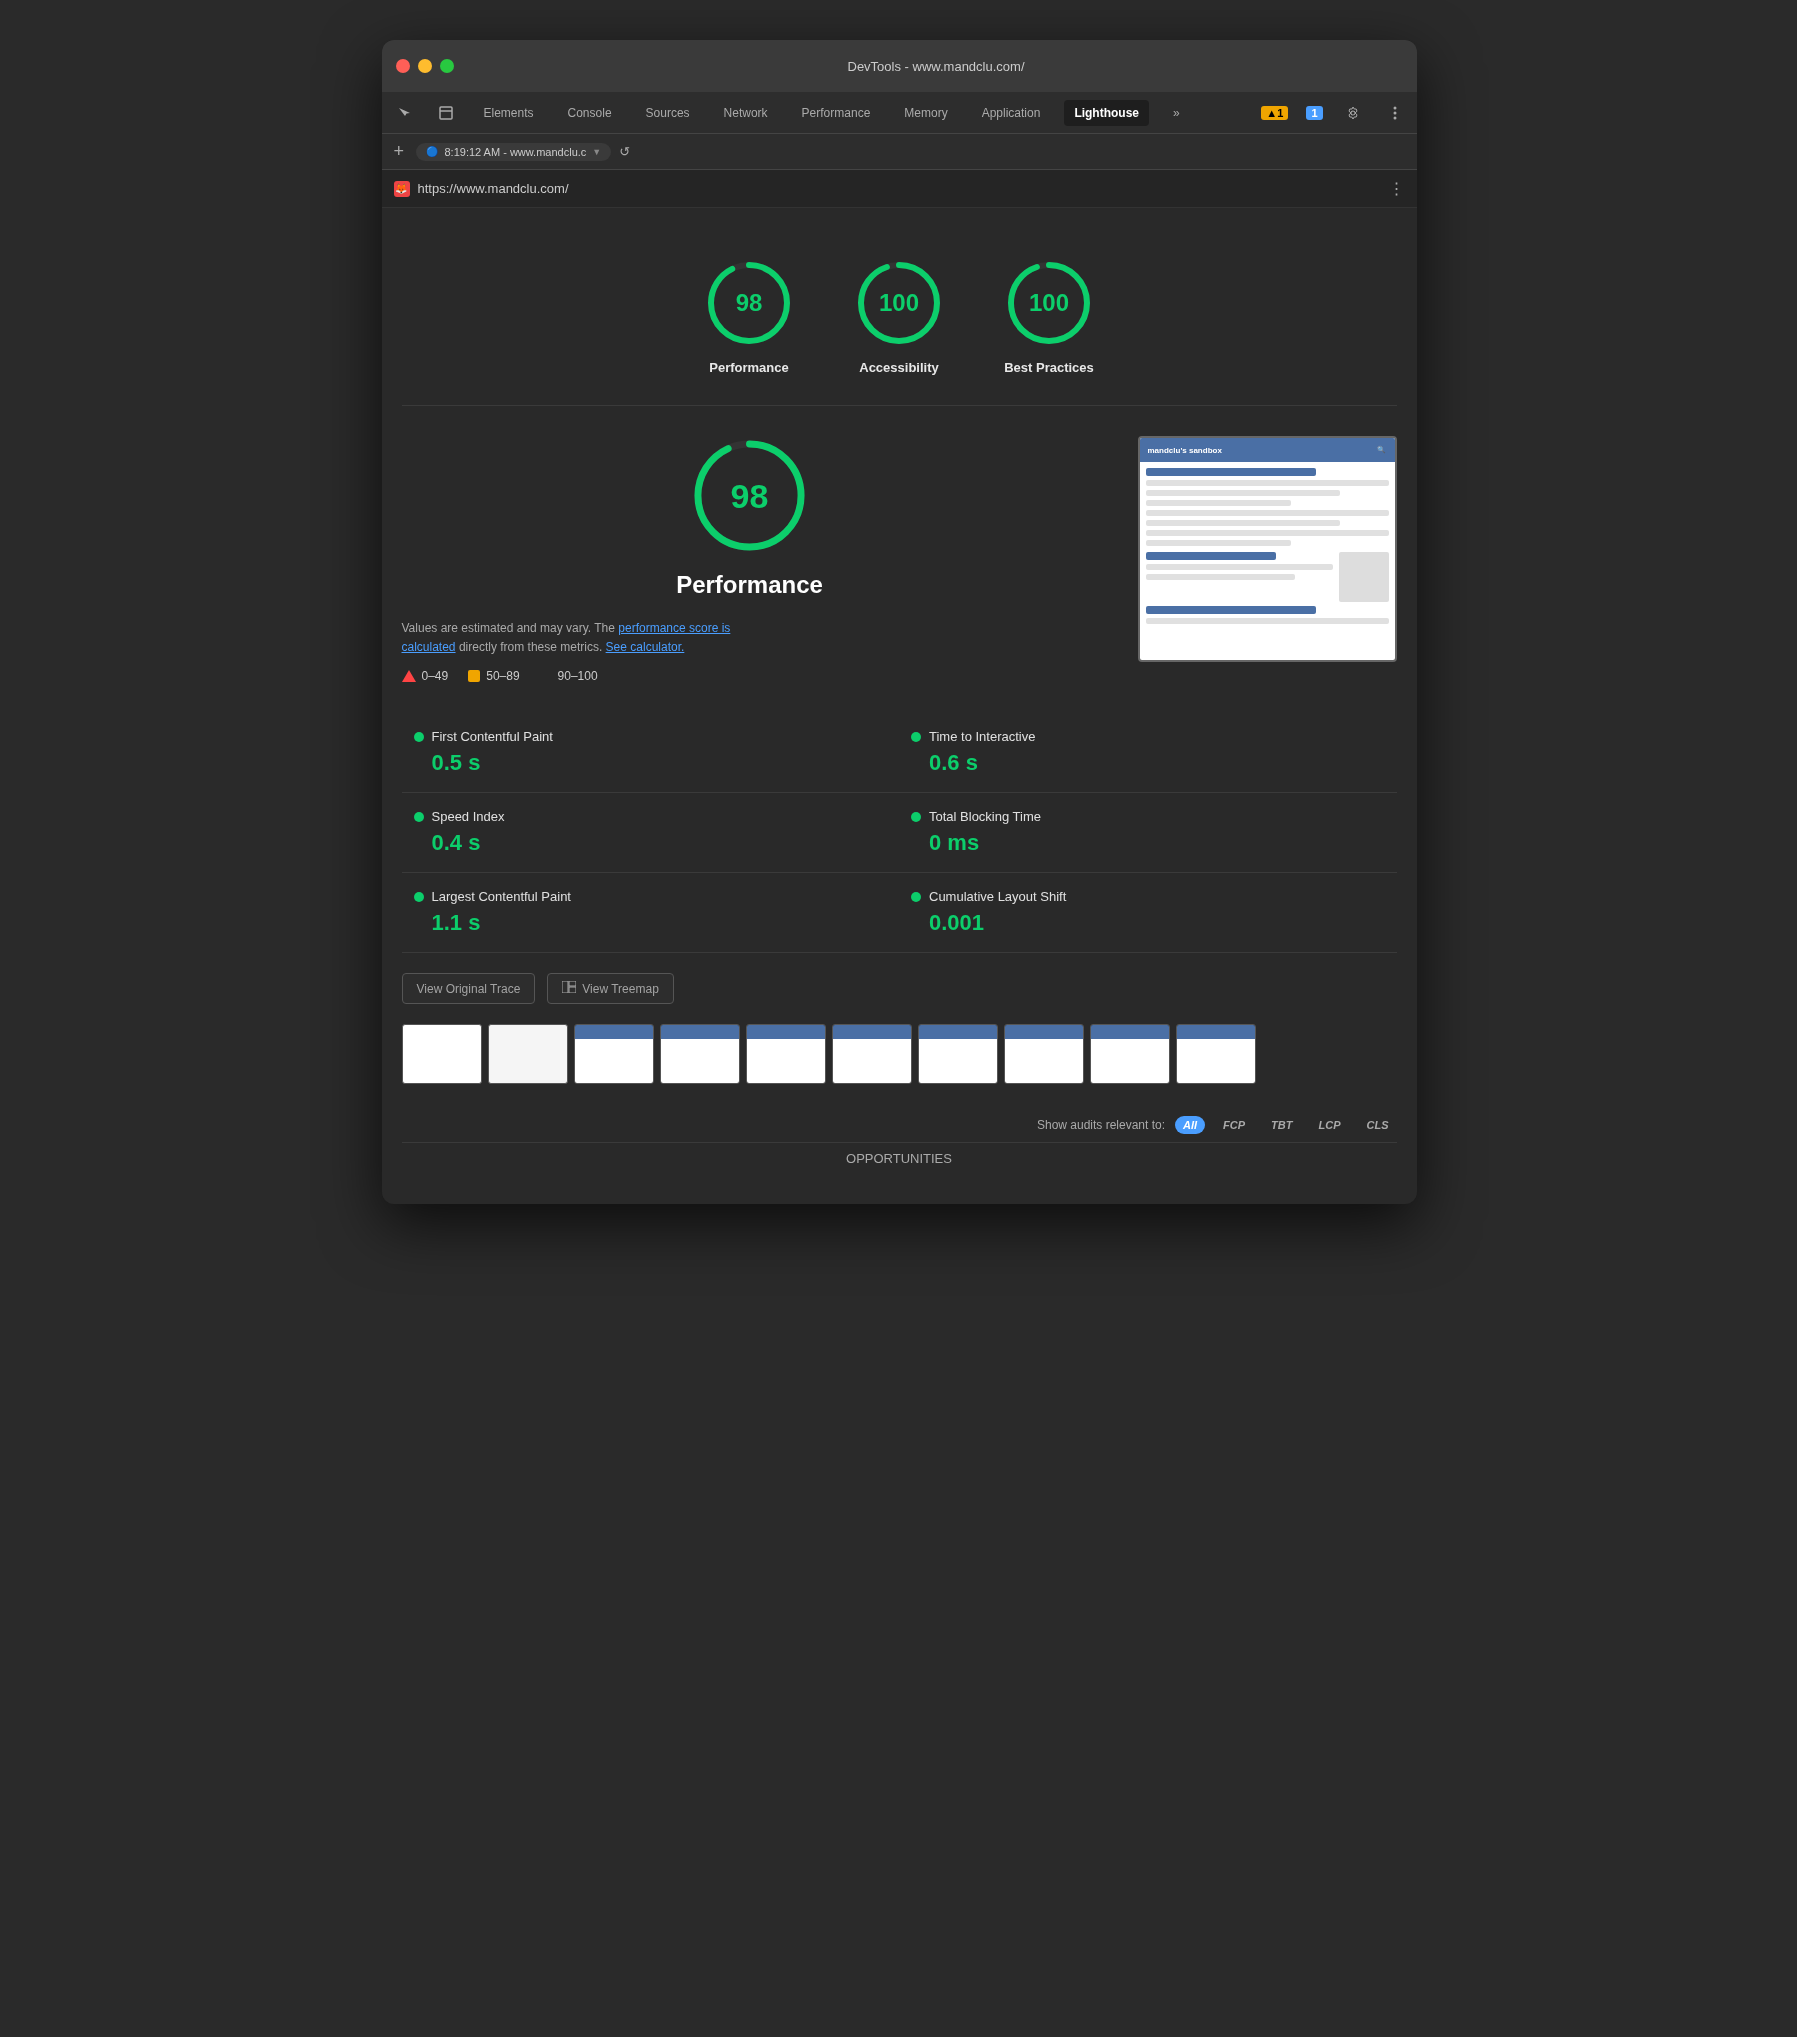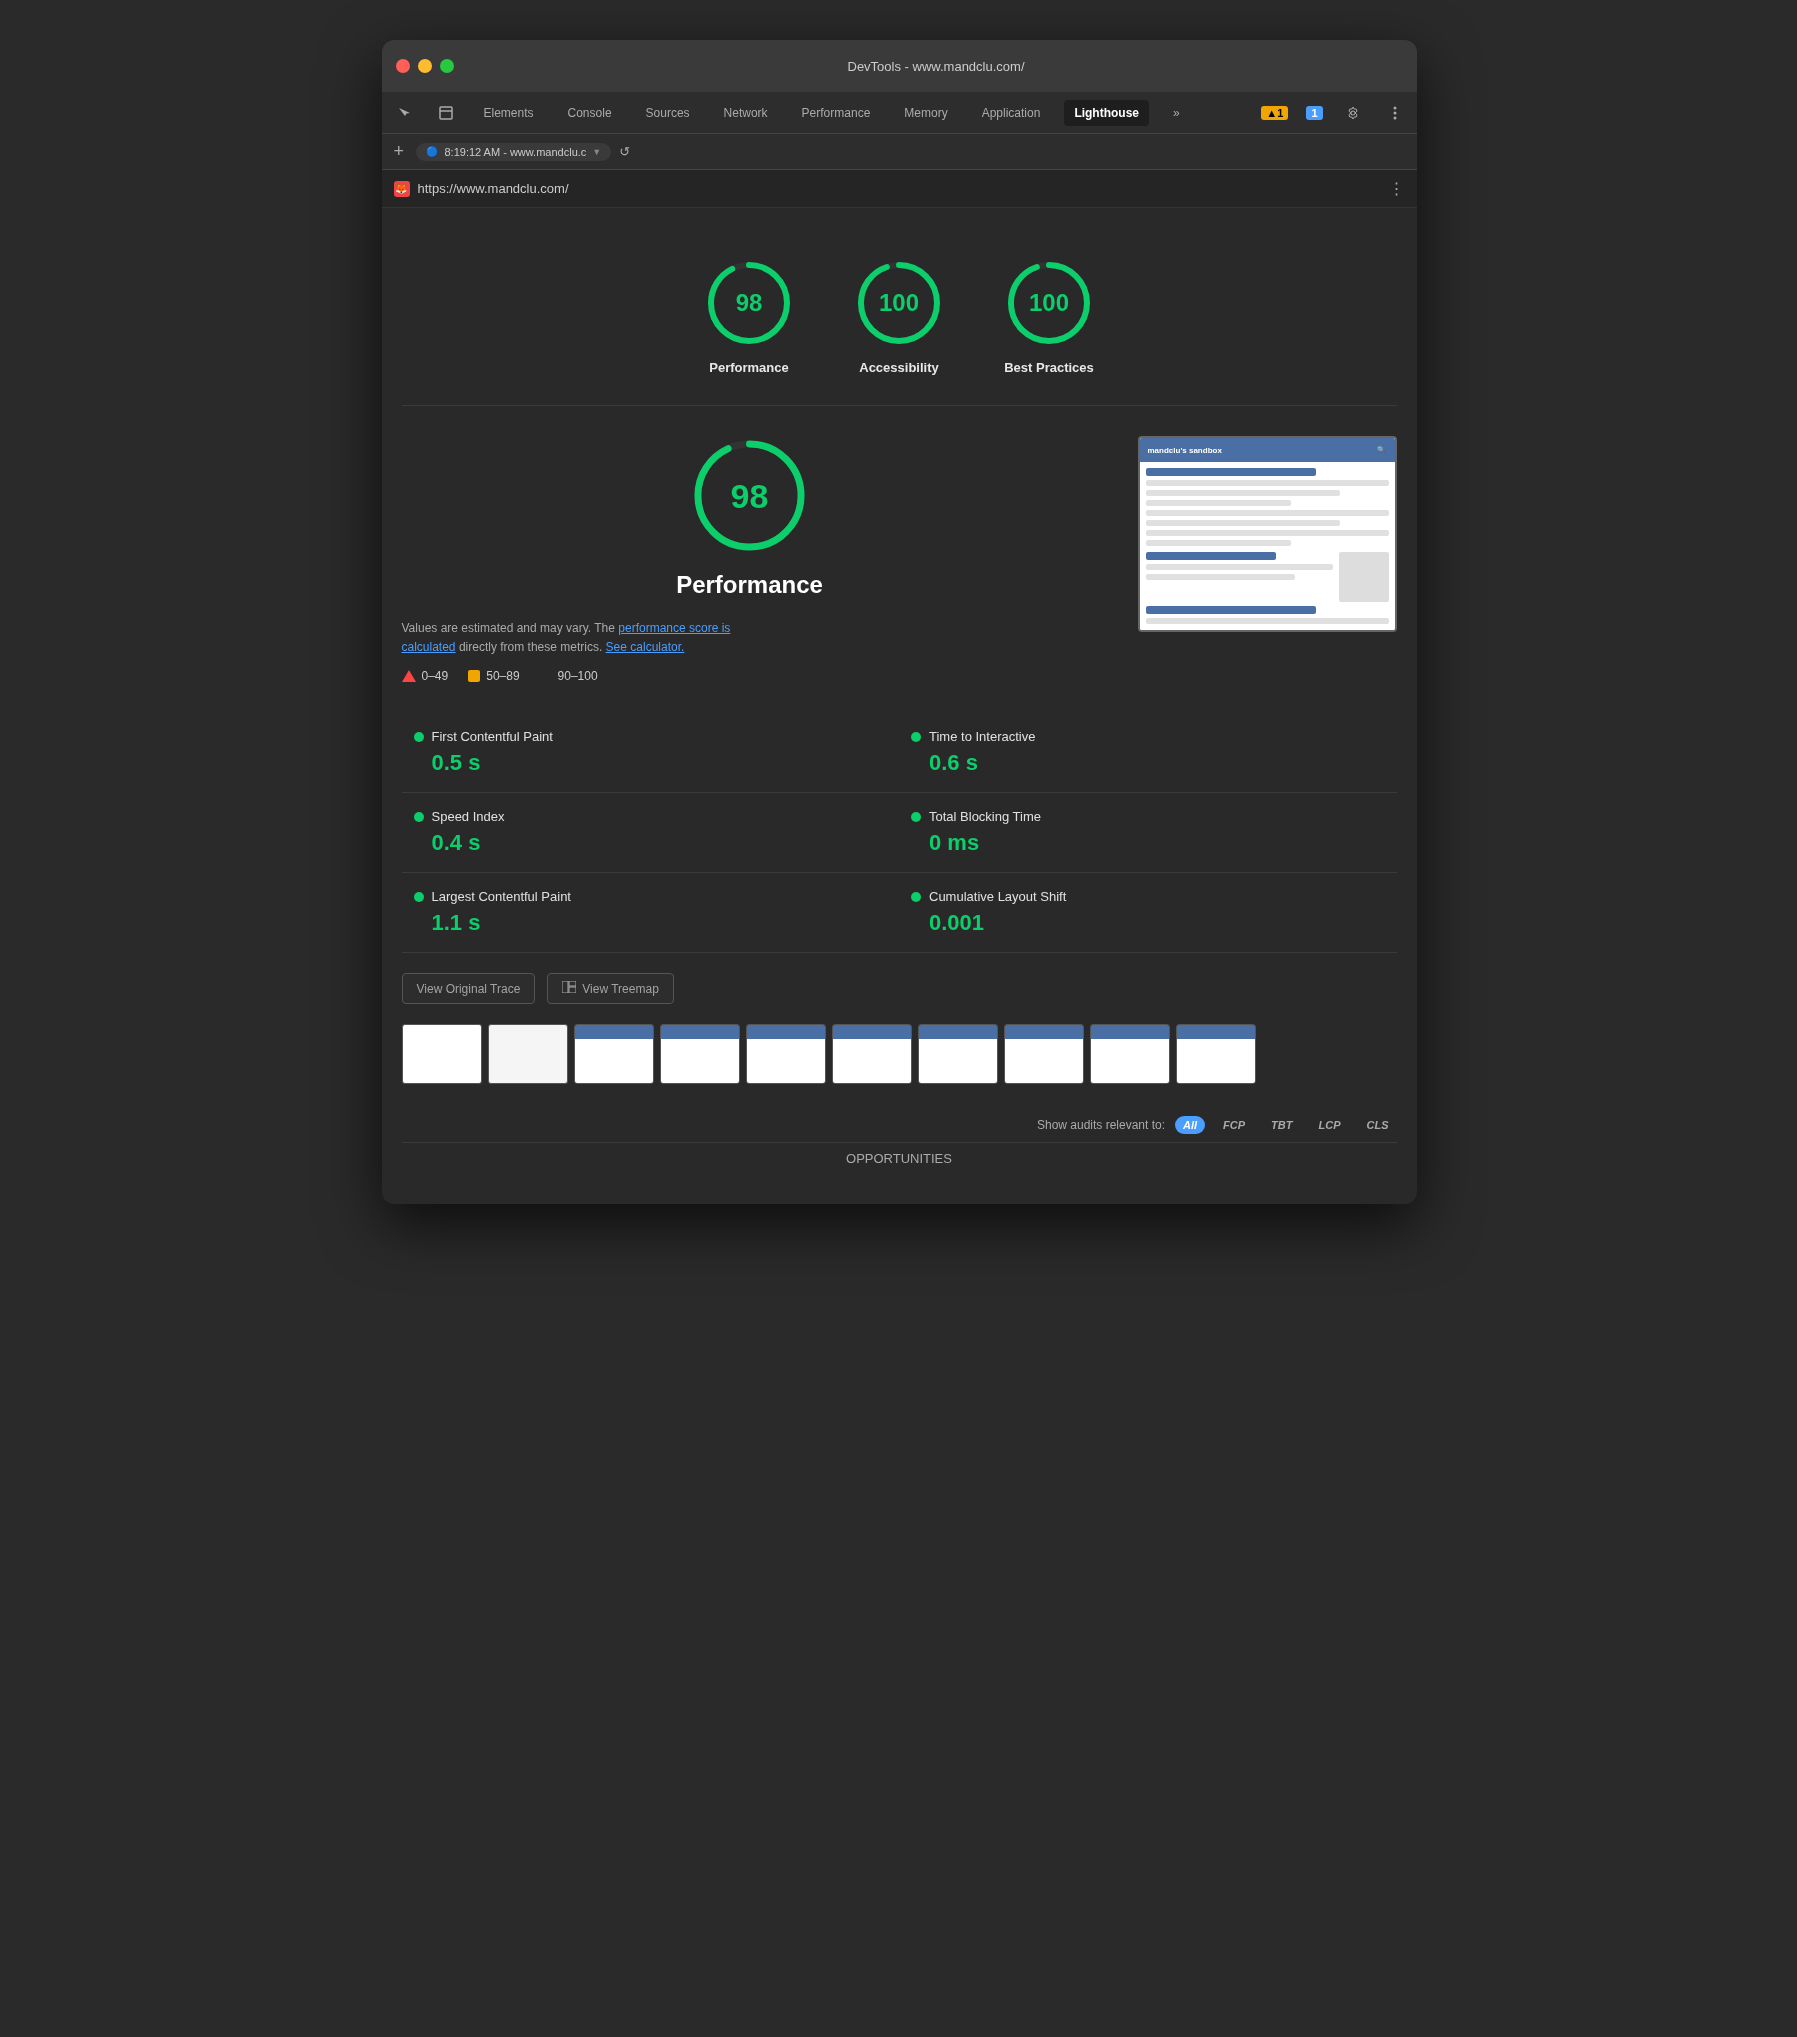--- a/index.html
+++ b/index.html
@@ -330,21 +330,21 @@
     .legend-square {
       width: 12px;
       height: 12px;
       background: #f0a500;
       border-radius: 2px;
     }
 
     
     .screenshot-mockup {
       width: 259px;
-      height: 196px;
+      height: 226px;
       background: white;
       border: 2px solid #666;
       border-radius: 4px;
       overflow: hidden;
       flex-shrink: 0;
     }
 
     .mockup-header {
       background: #4a6fa5;
       height: 24px;

